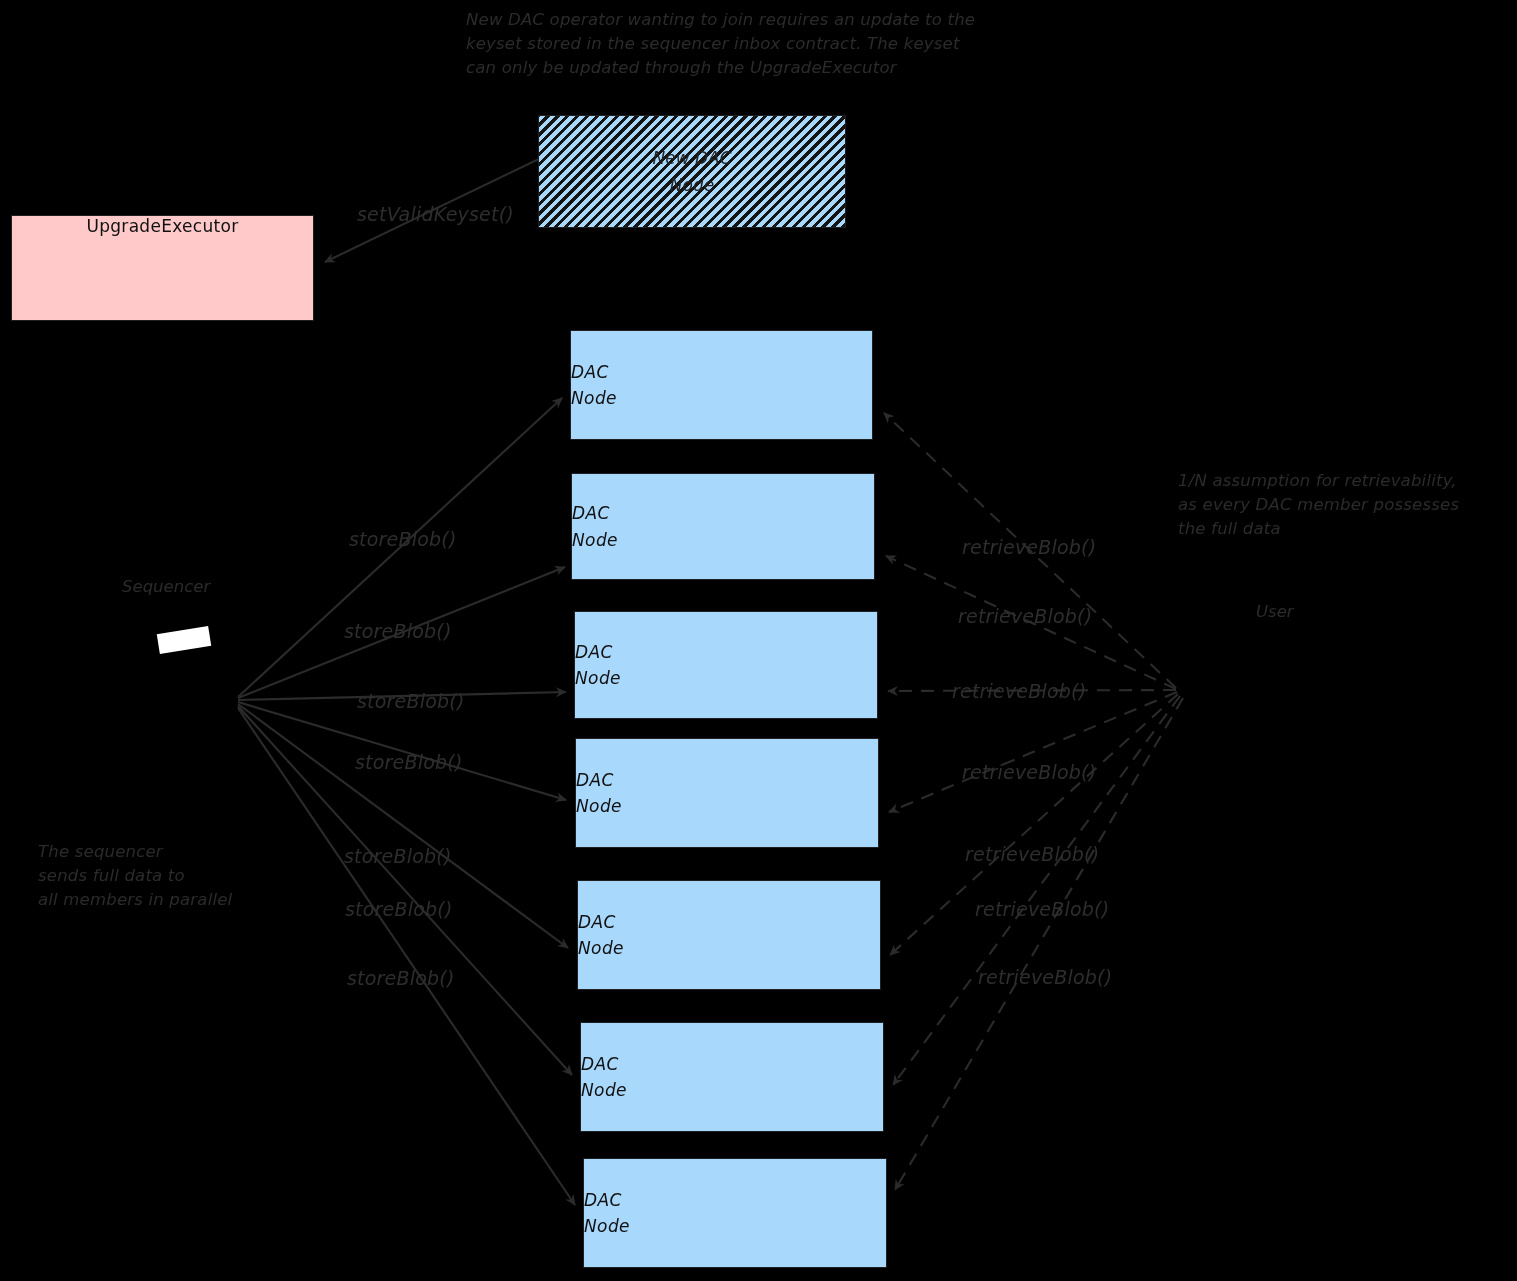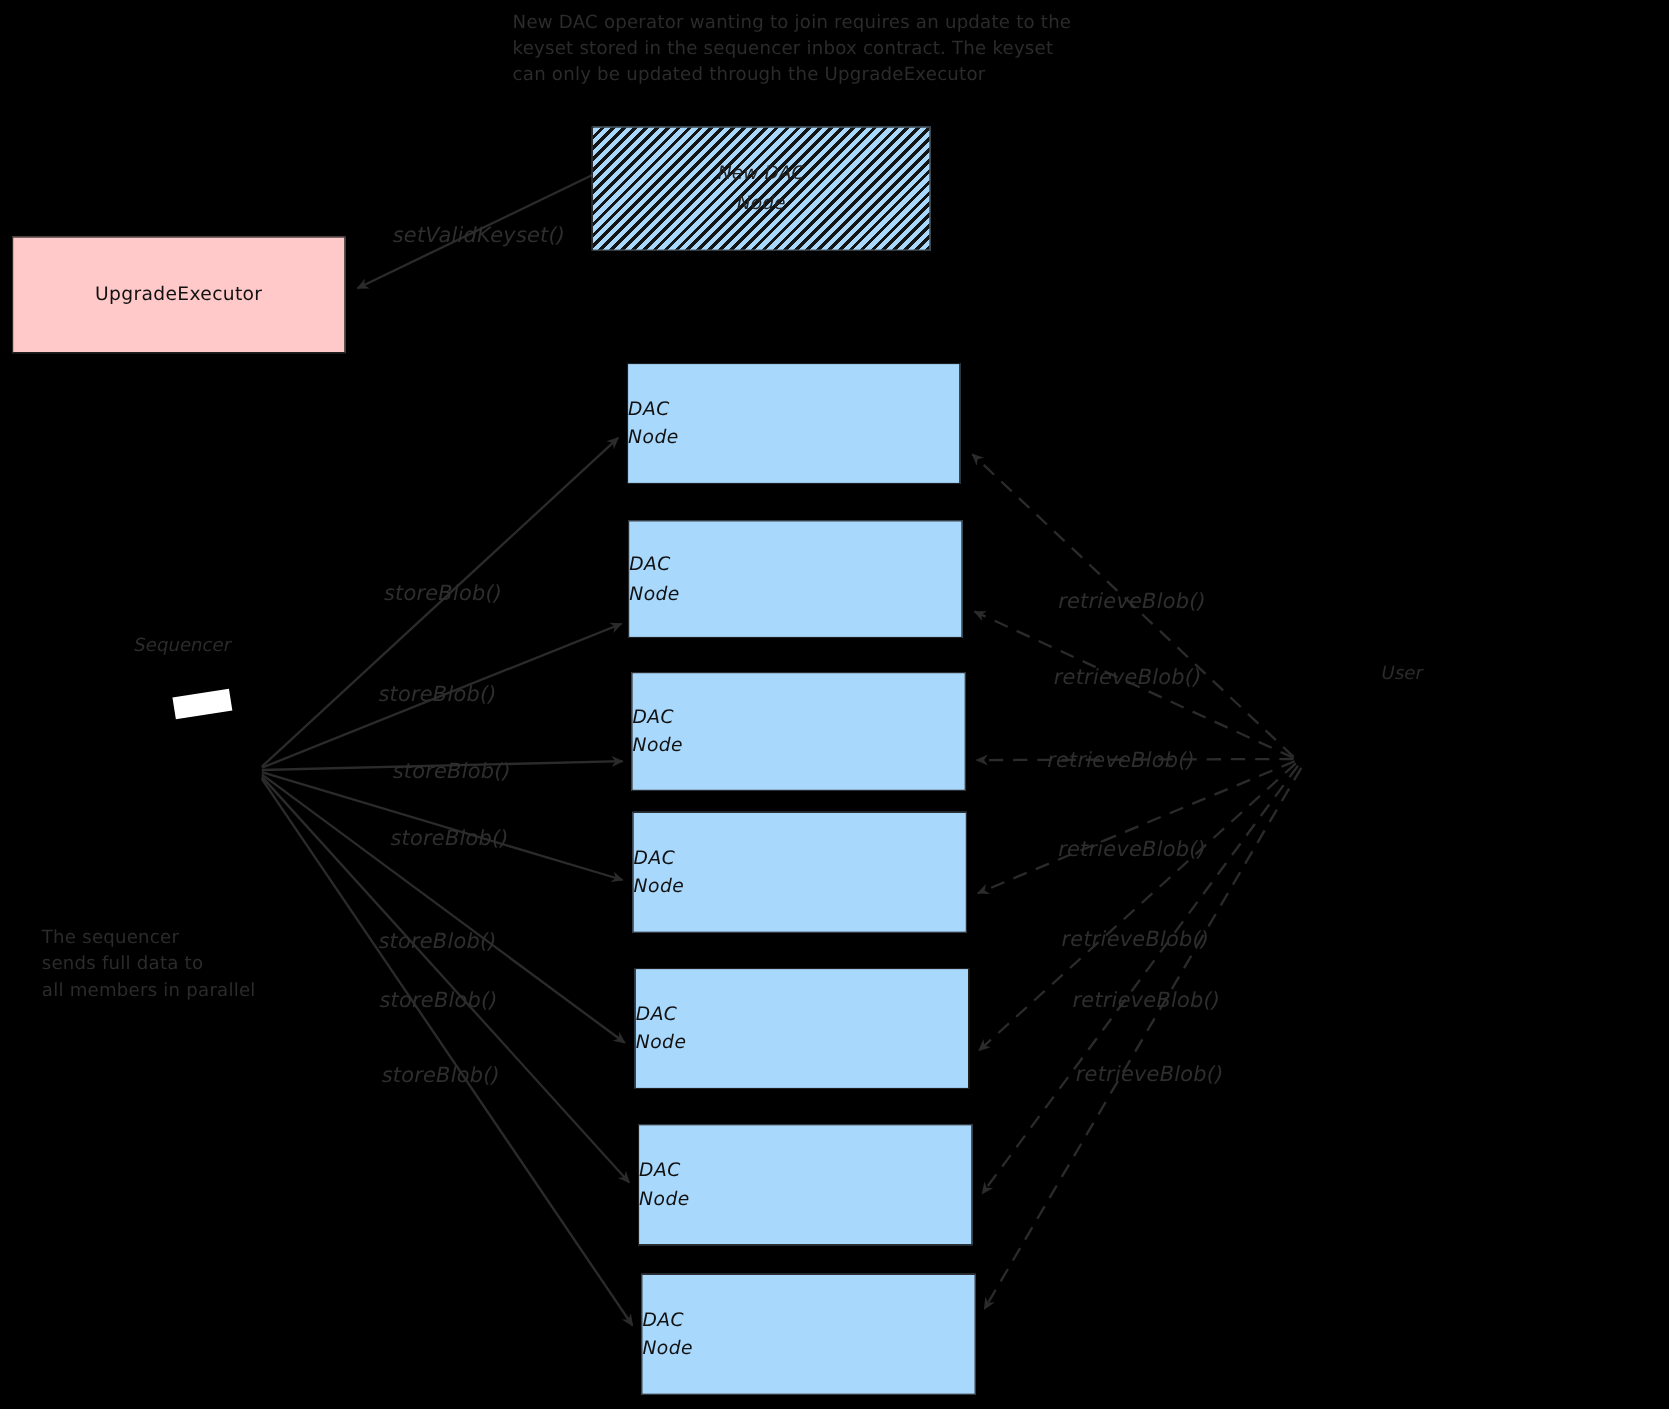--- a/index.html
+++ b/index.html
@@ -39,21 +39,20 @@
     font-family: "DejaVu Sans", sans-serif;
     letter-spacing: 0.4px;
   }
   .node-box span { display: block; text-align: center; }
   .exec-box {
     position: absolute;
     background: #ffc9c9;
     border: 1.6px solid #1f1f1f;
     box-sizing: border-box;
     display: flex;
-    align-items: center;
     justify-content: center;
     color: #111111;
     font-size: 17px;
     font-family: "DejaVu Sans", sans-serif;
     letter-spacing: 0.3px;
   }
   .hatch-box {
     position: absolute;
     box-sizing: border-box;
     border: 1.6px solid #1f1f1f;
@@ -72,20 +71,21 @@
     font-style: italic;
     color: #232323;
     font-family: "DejaVu Sans", sans-serif;
   }
   .hatch-box span { display: block; text-align: center; }
   .note {
     position: absolute;
     color: #2b2b2b;
     font-size: 16.5px;
     line-height: 1.45;
+    font-style: italic;
     font-family: "DejaVu Sans", sans-serif;
     white-space: pre-line;
     letter-spacing: 0.2px;
   }
   .edge-label {
     position: absolute;
     color: #2e2e2e;
     font-size: 19px;
     font-style: italic;
     font-family: "DejaVu Sans", sans-serif;
@@ -190,20 +190,23 @@
 
   <div class="actor-label" style="left:122px; top:577px;">Sequencer</div>
   <div class="seq-glyph" style="left:158px; top:630px; width:52px; height:20px;"></div>
 
   <div class="actor-label" style="left:1256px; top:602px;">User</div>
 
   <div class="note" style="left:38px; top:840px; width:260px;">The sequencer
 sends full data to
 all members in parallel</div>
 
+  <div class="note" style="left:1178px; top:469px; width:330px;">1/N assumption for retrievability,
+as every DAC member possesses
+the full data</div>
 
   <div class="edge-label" style="left:349px; top:528px;">storeBlob()</div>
   <div class="edge-label" style="left:344px; top:620px;">storeBlob()</div>
   <div class="edge-label" style="left:357px; top:690px;">storeBlob()</div>
   <div class="edge-label" style="left:355px; top:751px;">storeBlob()</div>
   <div class="edge-label" style="left:344px; top:845px;">storeBlob()</div>
   <div class="edge-label" style="left:345px; top:898px;">storeBlob()</div>
   <div class="edge-label" style="left:347px; top:967px;">storeBlob()</div>
 
   <div class="edge-label" style="left:962px; top:536px;">retrieveBlob()</div>

